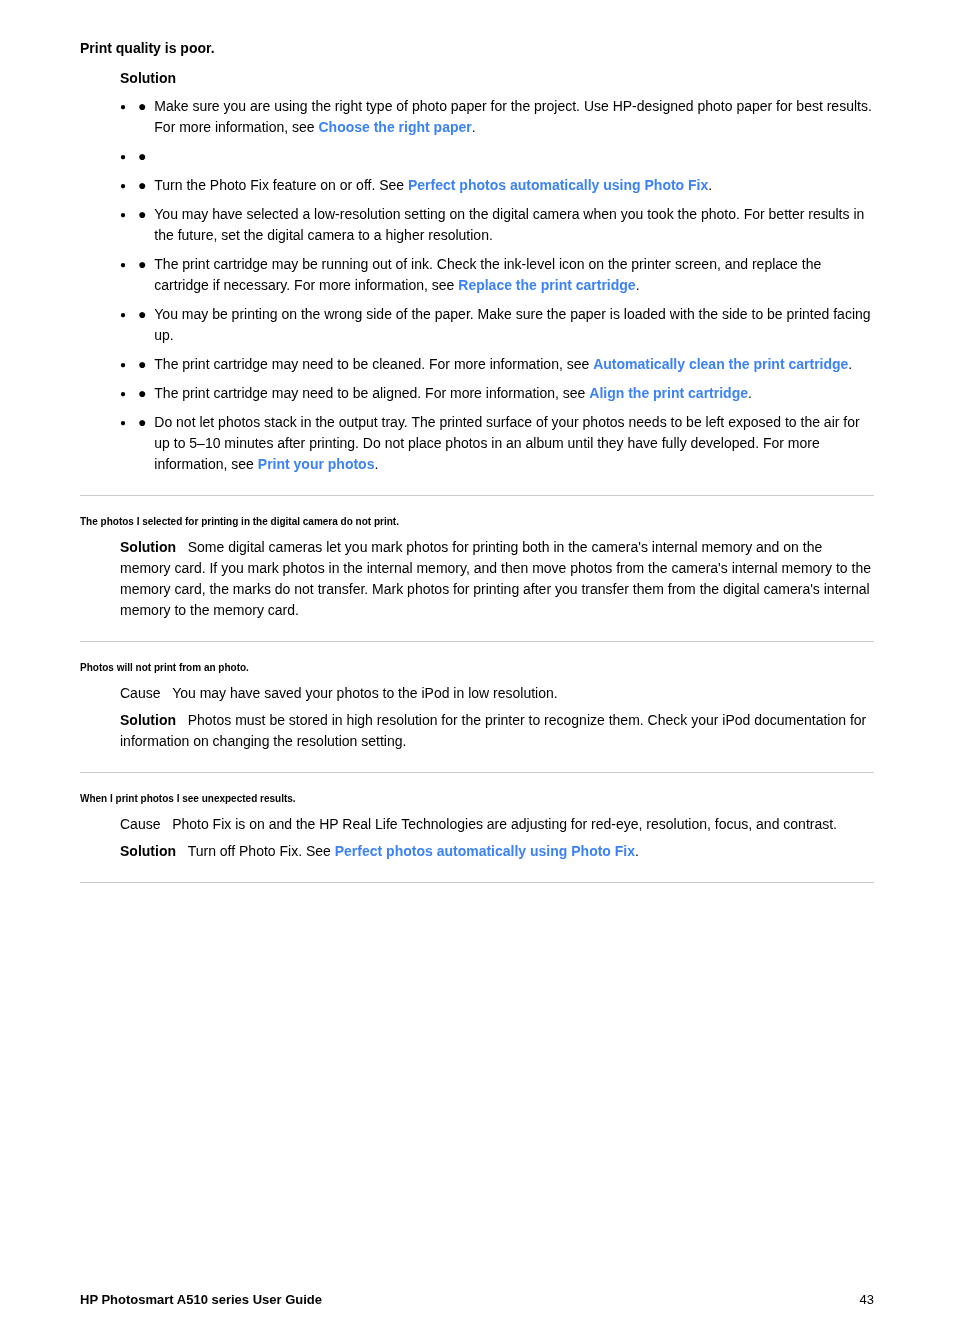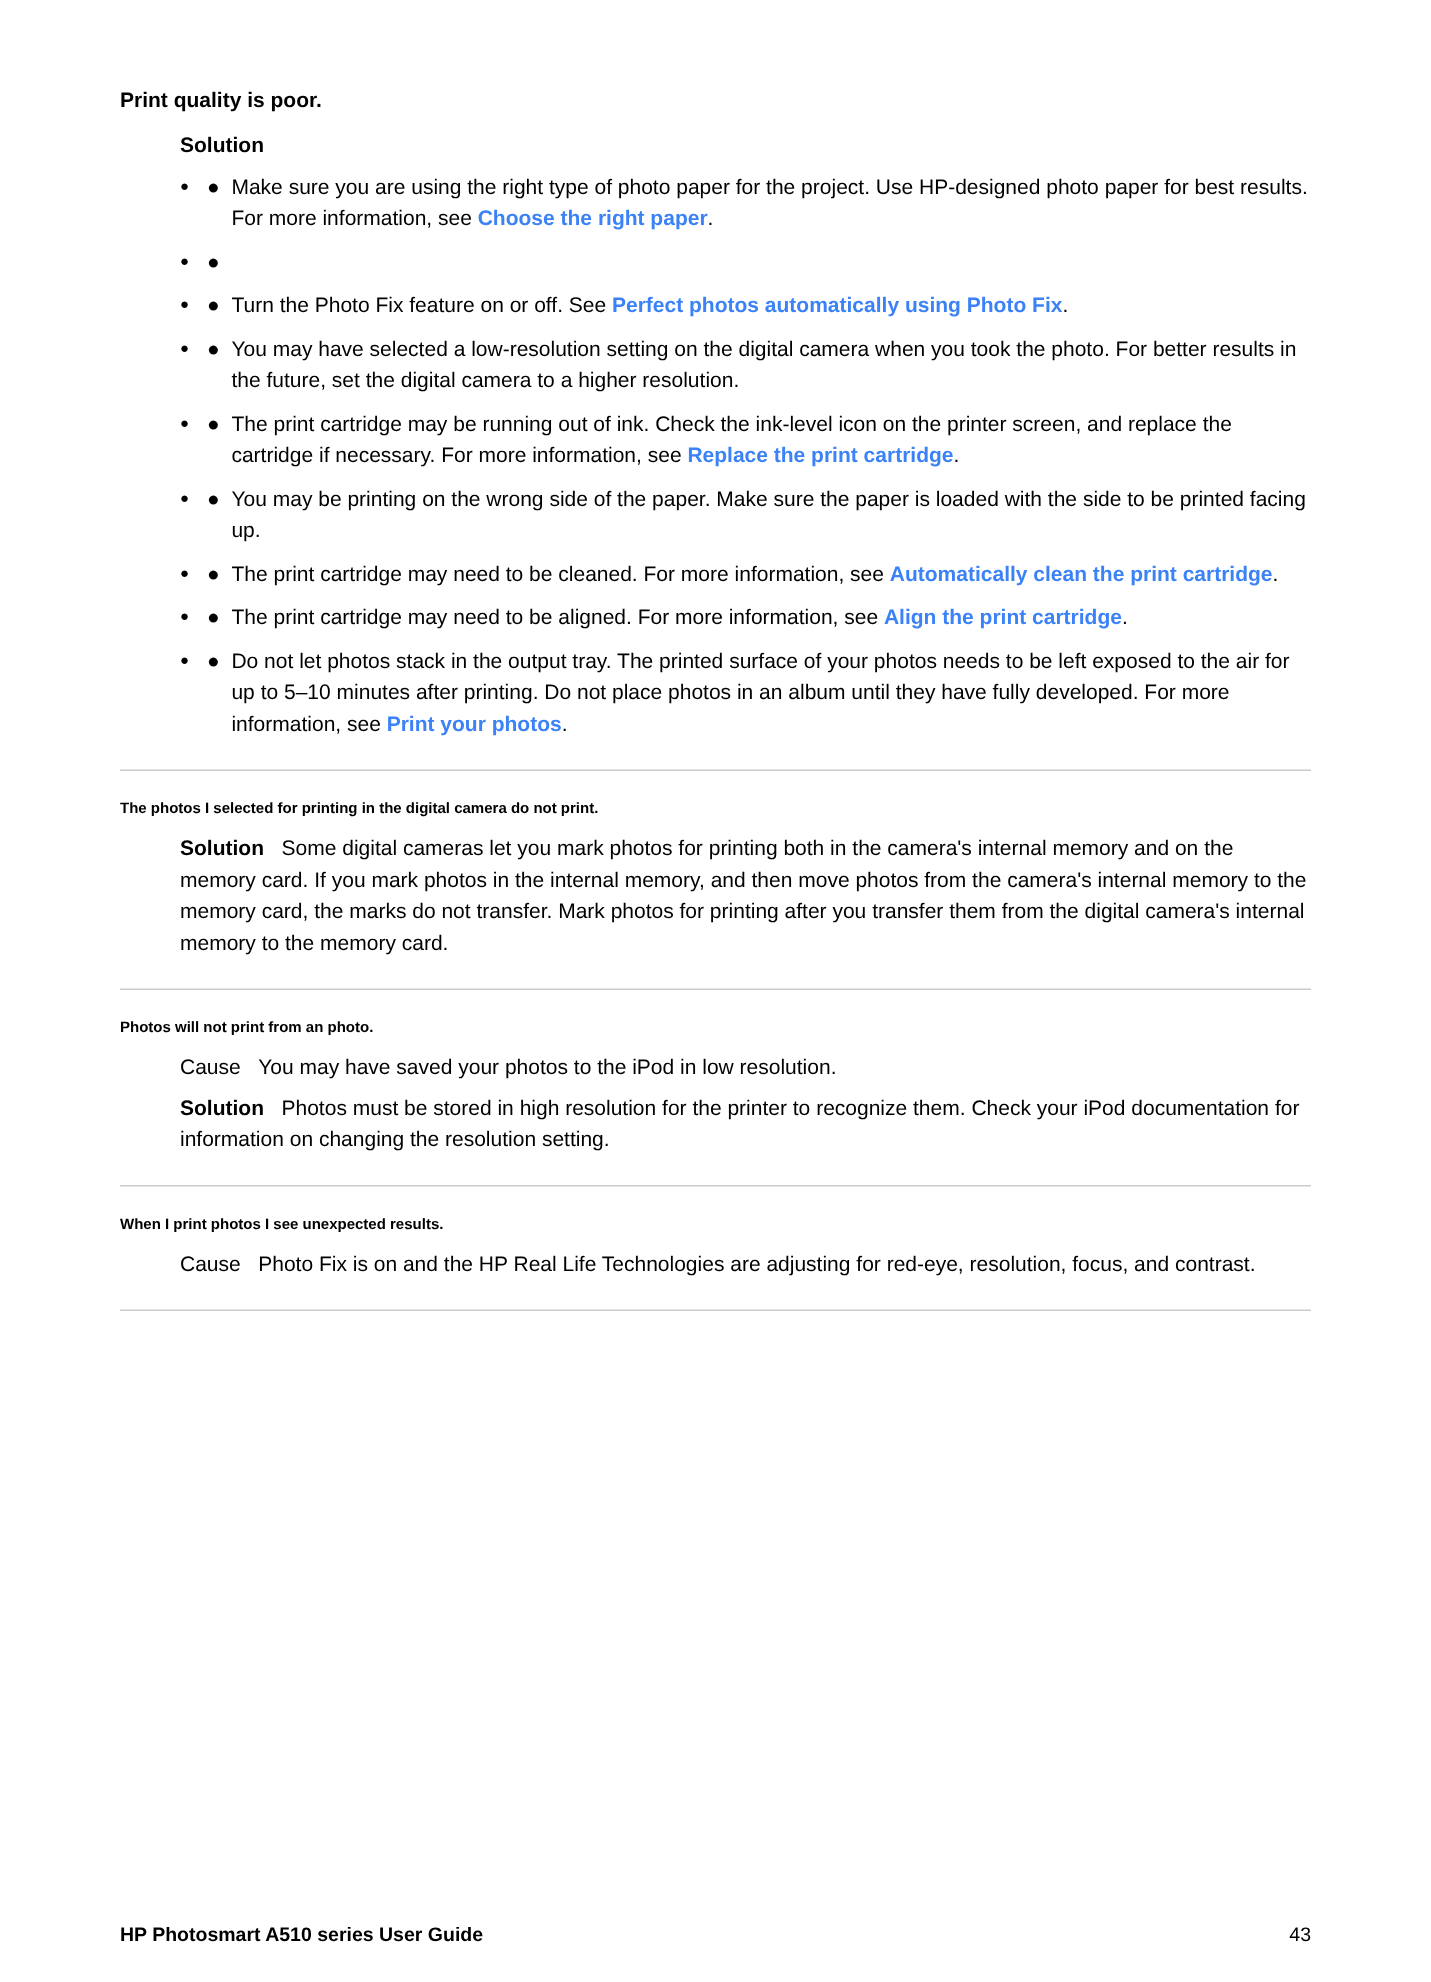--- a/index.html
+++ b/index.html
@@ -13,21 +13,21 @@
       font-family: Arial, Helvetica, sans-serif;
       font-size: 14px;
       color: #000000;
       width: 954px;
       min-height: 1321px;
     }
 
     .page {
       width: 954px;
       min-height: 1321px;
-      padding: 58px 80px 40px 80px;
+      padding: 40px 80px 40px 80px;
       position: relative;
     }
 
     .section {
       margin-bottom: 0;
     }
 
     .section-title {
       font-weight: bold;
       font-size: 14px;
@@ -99,21 +99,21 @@
       margin-bottom: 6px;
       line-height: 1.5;
     }
 
     .cause-block .label {
       font-weight: normal;
     }
 
     .footer {
       position: absolute;
-      bottom: 24px;
+      bottom: 14px;
       left: 0;
       right: 0;
       padding: 0 80px;
       display: flex;
       justify-content: space-between;
       align-items: center;
       font-size: 13px;
     }
 
     .footer-left {
@@ -200,20 +200,24 @@
   </div>
 
   <hr class="divider">
 
   <div class="problem-section">
     <div class="problem-title">When I print photos I see unexpected results.</div>
     <div class="cause-block">
       <span class="label">Cause</span>
       &nbsp;&nbsp;<span>Photo Fix is on and the HP Real Life Technologies are adjusting for red-eye, resolution, focus, and contrast.</span>
     </div>
+    <div class="solution-block">
+      <span class="label">Solution</span>
+      &nbsp;&nbsp;<span>Turn off Photo Fix. See <a class="link">Perfect photos automatically using Photo Fix</a>.</span>
+    </div>
   </div>
 
   <hr class="divider">
 
   <div class="footer">
     <span class="footer-left">HP Photosmart A510 series User Guide</span>
     <span class="footer-right">43</span>
   </div>
 
 </div>

